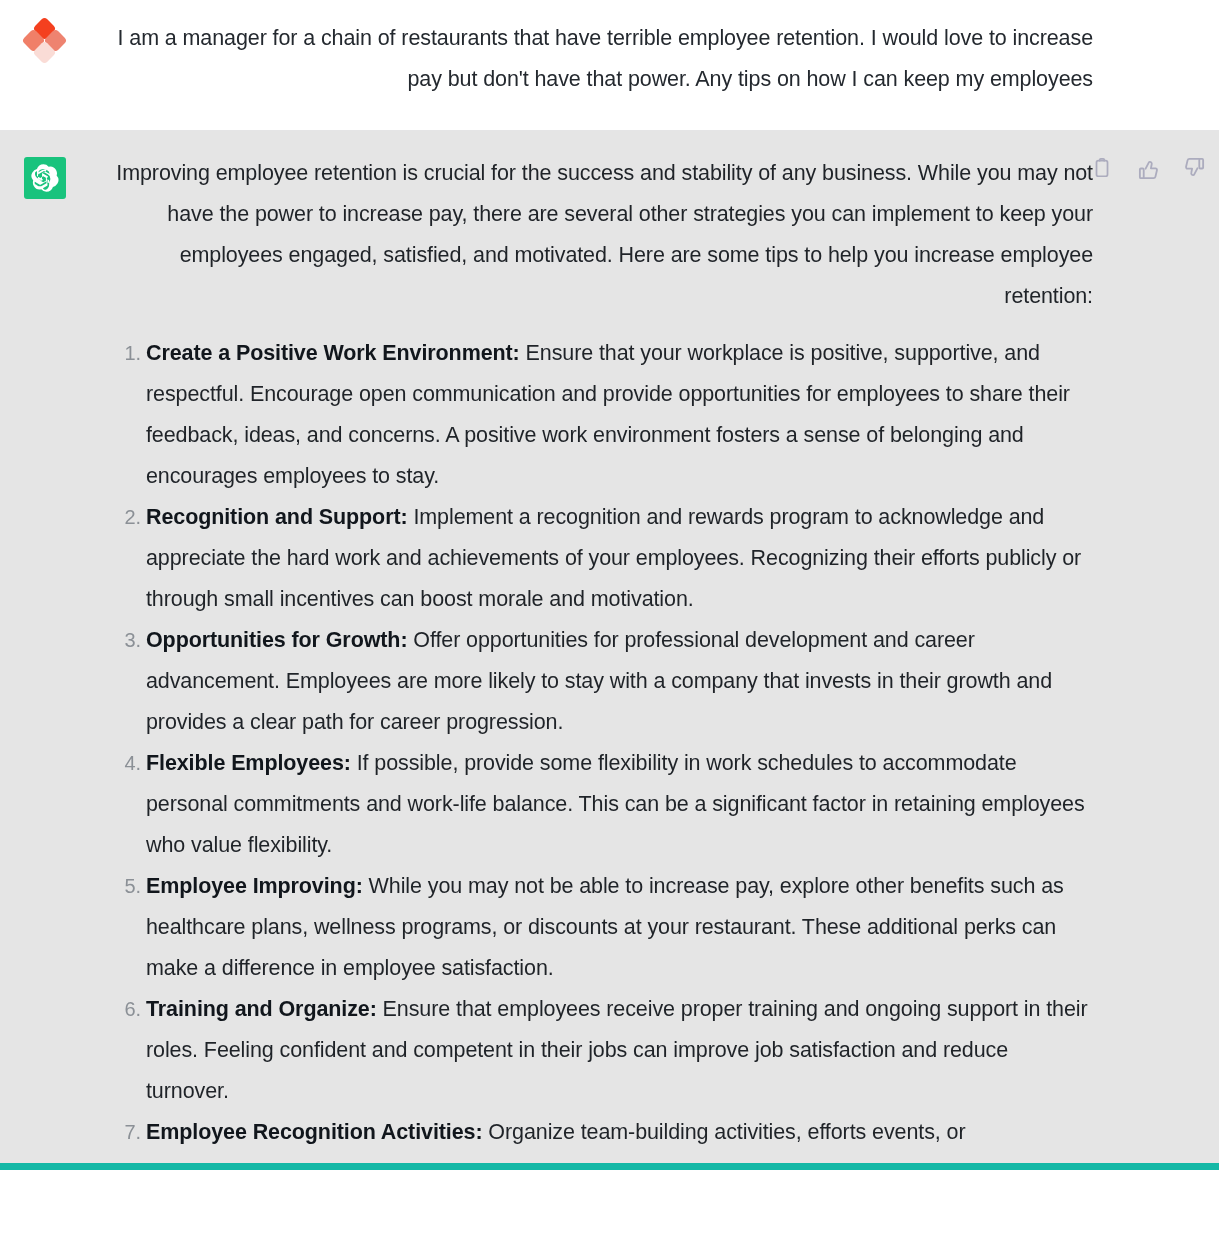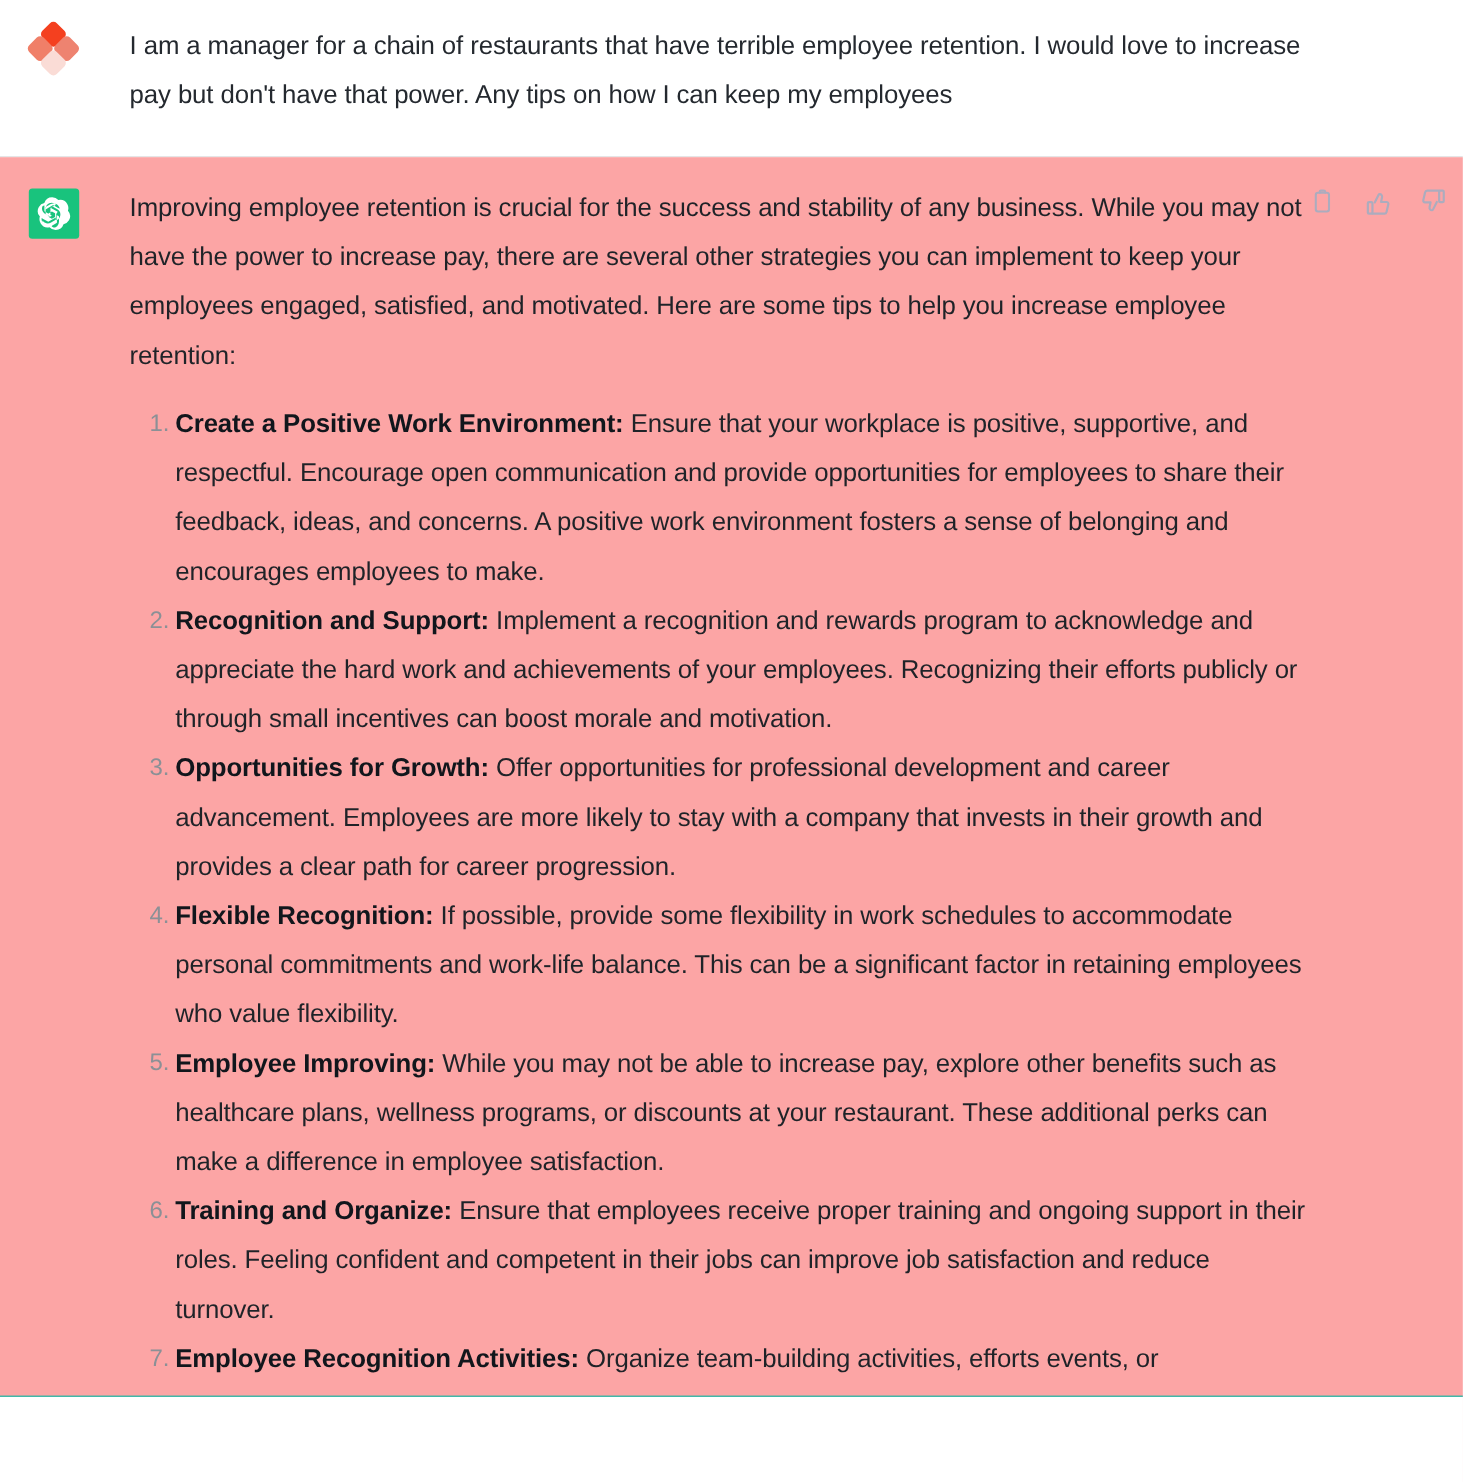--- a/index.html
+++ b/index.html
@@ -21,22 +21,22 @@
   .msg-row {
     width: 100%;
     display: block;
     position: relative;
   }
   .msg-row.user {
     background: #ffffff;
     border-bottom: 1px solid #e5e5e6;
   }
   .msg-row.assistant {
-    background: #fca5a5;
-    border-bottom: 1px solid #14b8a6;
+    background: #e5e5e5;
+    border-bottom: 7px solid #14b8a6;
   }
   .msg-inner {
     display: flex;
     align-items: flex-start;
     padding: 22px 24px 22px 14px;
     position: relative;
   }
   .msg-row.user .msg-inner { padding-top: 18px; padding-bottom: 30px; }
   .msg-row.assistant .msg-inner { padding-top: 22px; padding-bottom: 10px; }
 
@@ -84,20 +84,21 @@
     color: #1f2328;
     font-size: 21.5px;
     line-height: 41px;
     letter-spacing: -0.1px;
   }
   .msg-row.user .msg-body { color: #24292f; }
   .msg-row.assistant .msg-body { color: #1f2328; }
 
   .msg-body p {
     margin: 0 0 14px 0;
+    text-align: right;
   }
   .msg-body p:last-child { margin-bottom: 0; }
 
   
   ol.tips {
     margin: 16px 0 0 0;
     padding: 0 0 0 38px;
     list-style: none;
     counter-reset: tip;
   }
@@ -173,30 +174,30 @@
           <path fill="#ffffff" d="M37.532 16.87a9.963 9.963 0 0 0-.856-8.184 10.078 10.078 0 0 0-10.855-4.835A9.965 9.965 0 0 0 18.306.5a10.079 10.079 0 0 0-9.614 6.977 9.967 9.967 0 0 0-6.664 4.834 10.08 10.08 0 0 0 1.24 11.817 9.965 9.965 0 0 0 .856 8.185 10.079 10.079 0 0 0 10.855 4.835 9.965 9.965 0 0 0 7.516 3.35 10.078 10.078 0 0 0 9.617-6.981 9.967 9.967 0 0 0 6.663-4.834 10.079 10.079 0 0 0-1.243-11.813ZM22.498 37.886a7.474 7.474 0 0 1-4.799-1.735c.06-.33.144-.66.252-.976l5.7-3.293a.927.927 0 0 0 .468-.81V22.43l2.41 1.392a.086.086 0 0 1 .047.065v6.653a7.502 7.502 0 0 1-7.5 7.5l3.422-.154Zm-16.12-6.886a7.465 7.465 0 0 1-.893-5.018c.59.36 1.205.68 1.84.957l5.702 3.293a.929.929 0 0 0 .936 0l8.723-5.035v2.782a.086.086 0 0 1-.034.072l-5.763 3.327a7.502 7.502 0 0 1-10.51-2.378ZM4.868 13.56a7.474 7.474 0 0 1 3.919-3.287c-.002.09-.009.19-.009.29v6.585a.926.926 0 0 0 .467.81l8.723 5.035-2.41 1.392a.086.086 0 0 1-.08.007L9.65 20.99a7.502 7.502 0 0 1-2.782-10.24l-2 2.81Zm20.138 4.685-8.723-5.035 2.41-1.392a.086.086 0 0 1 .081-.007l5.763 3.328a7.5 7.5 0 0 1-1.142 13.534v-6.654a.927.927 0 0 0-.39-.774Zm2.398-3.61a11.2 11.2 0 0 0-1.84-.957l-5.702-3.293a.93.93 0 0 0-.936 0l-8.723 5.035v-2.782a.086.086 0 0 1 .034-.072l5.763-3.327a7.502 7.502 0 0 1 11.403 5.396h-.001ZM12.75 22.88l-2.41-1.392a.086.086 0 0 1-.047-.065v-6.653a7.5 7.5 0 0 1 12.298-5.765 9.68 9.68 0 0 0-.252.976l-5.7 3.293a.927.927 0 0 0-.468.81l-.007 8.64.586.156Zm1.31-2.823 3.886-2.244 3.886 2.244v4.488l-3.886 2.244-3.886-2.244v-4.488Z"></path>
         </svg>
       </div>
     </div>
 
     <div class="msg-body">
       <p>Improving employee retention is crucial for the success and stability of any business. While you may not have the power to increase pay, there are several other strategies you can implement to keep your employees engaged, satisfied, and motivated. Here are some tips to help you increase employee retention:</p>
 
       <ol class="tips">
         <li>
-          <b>Create a Positive Work Environment:</b><span> Ensure that your workplace is positive, supportive, and respectful. Encourage open communication and provide opportunities for employees to share their feedback, ideas, and concerns. A positive work environment fosters a sense of belonging and encourages employees to make.</span>
+          <b>Create a Positive Work Environment:</b><span> Ensure that your workplace is positive, supportive, and respectful. Encourage open communication and provide opportunities for employees to share their feedback, ideas, and concerns. A positive work environment fosters a sense of belonging and encourages employees to stay.</span>
         </li>
         <li>
           <b>Recognition and Support:</b><span> Implement a recognition and rewards program to acknowledge and appreciate the hard work and achievements of your employees. Recognizing their efforts publicly or through small incentives can boost morale and motivation.</span>
         </li>
         <li>
           <b>Opportunities for Growth:</b><span> Offer opportunities for professional development and career advancement. Employees are more likely to stay with a company that invests in their growth and provides a clear path for career progression.</span>
         </li>
         <li>
-          <b>Flexible Recognition:</b><span> If possible, provide some flexibility in work schedules to accommodate personal commitments and work-life balance. This can be a significant factor in retaining employees who value flexibility.</span>
+          <b>Flexible Employees:</b><span> If possible, provide some flexibility in work schedules to accommodate personal commitments and work-life balance. This can be a significant factor in retaining employees who value flexibility.</span>
         </li>
         <li>
           <b>Employee Improving:</b><span> While you may not be able to increase pay, explore other benefits such as healthcare plans, wellness programs, or discounts at your restaurant. These additional perks can make a difference in employee satisfaction.</span>
         </li>
         <li>
           <b>Training and Organize:</b><span> Ensure that employees receive proper training and ongoing support in their roles. Feeling confident and competent in their jobs can improve job satisfaction and reduce turnover.</span>
         </li>
         <li>
           <b>Employee Recognition Activities:</b><span> Organize team-building activities, efforts events, or</span>
         </li>

